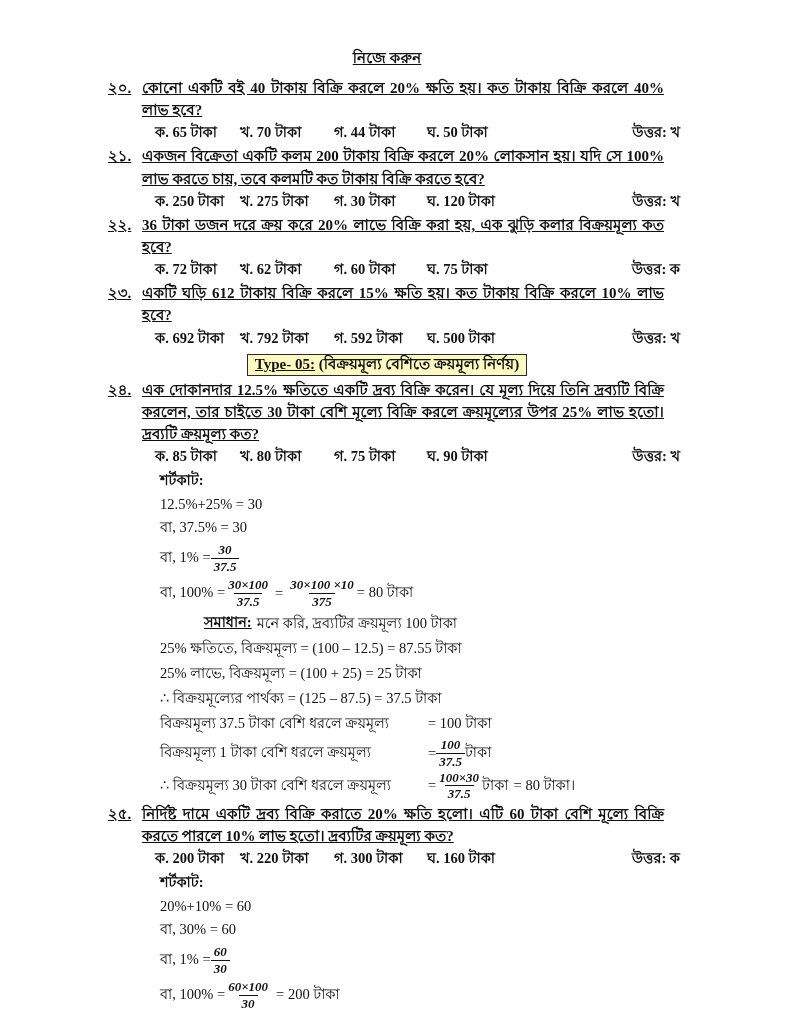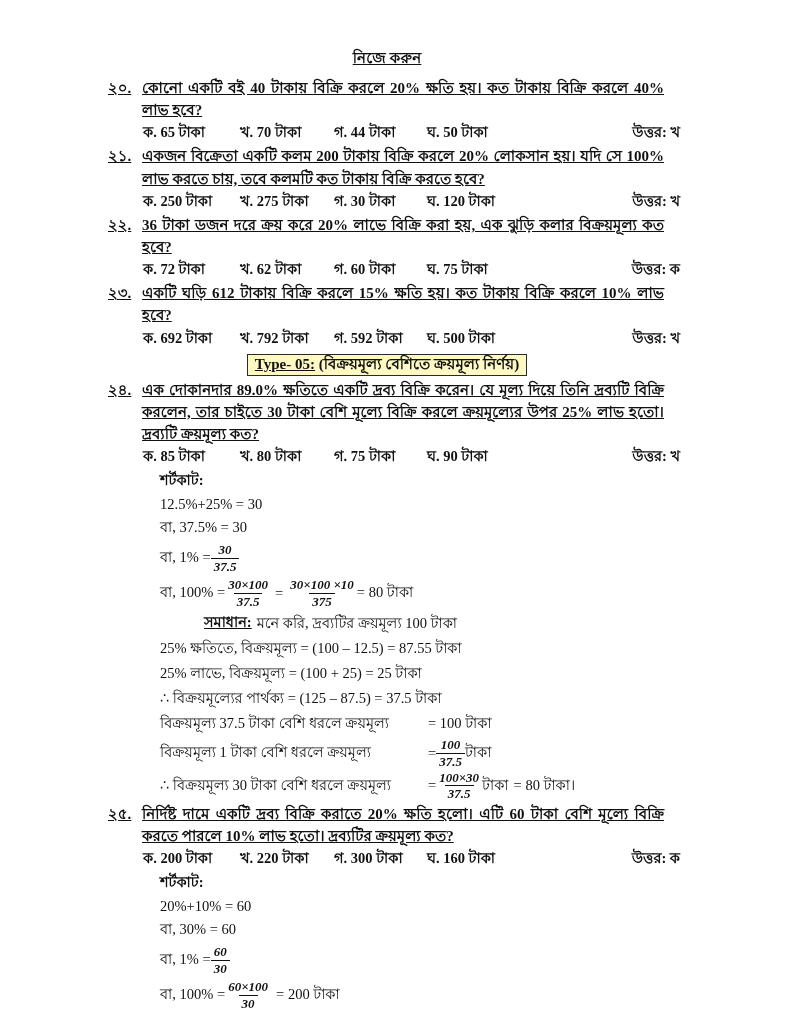--- a/index.html
+++ b/index.html
@@ -84,21 +84,21 @@
     margin-left: 34px;
     font-size: 14.5px;
     line-height: 23px;
   }
   .opt {
     position: absolute;
     top: 0;
     white-space: nowrap;
     font-weight: bold;
   }
-  .opt.o0 { left: 1px; }
+  .opt.o0 { left: 13px; }
   .opt.o1 { left: 98px; }
   .opt.o2 { left: 192px; }
   .opt.o3 { left: 285px; }
   .ans {
     position: absolute;
     top: 0;
     right: -14px;
     white-space: nowrap;
     font-weight: bold;
     font-size: 14.5px;
@@ -233,21 +233,21 @@
     </div>
   </div>
 
   <div class="type-bar">
     <span class="type-box"><span class="type-underline">Type- 05:</span> <span>(বিক্রয়মূল্য বেশিতে ক্রয়মূল্য নির্ণয়)</span></span>
   </div>
 
   <div class="q">
     <div class="q-body">
       <div class="q-num">২৪.</div>
-      <div class="q-text">এক দোকানদার 89.0% ক্ষতিতে একটি দ্রব্য বিক্রি করেন। যে মূল্য দিয়ে তিনি দ্রব্যটি বিক্রি করলেন, তার চাইতে 30 টাকা বেশি মূল্যে বিক্রি করলে ক্রয়মূল্যের উপর 25% লাভ হতো। দ্রব্যটি ক্রয়মূল্য কত?</div>
+      <div class="q-text">এক দোকানদার 12.5% ক্ষতিতে একটি দ্রব্য বিক্রি করেন। যে মূল্য দিয়ে তিনি দ্রব্যটি বিক্রি করলেন, তার চাইতে 30 টাকা বেশি মূল্যে বিক্রি করলে ক্রয়মূল্যের উপর 25% লাভ হতো। দ্রব্যটি ক্রয়মূল্য কত?</div>
     </div>
     <div class="opts">
       <span class="opt o0">ক. 85 টাকা</span>
       <span class="opt o1">খ. 80 টাকা</span>
       <span class="opt o2">গ. 75 টাকা</span>
       <span class="opt o3">ঘ. 90 টাকা</span>
       <span class="ans"><span>উত্তর:</span> <span>খ</span></span>
     </div>
   </div>
 

